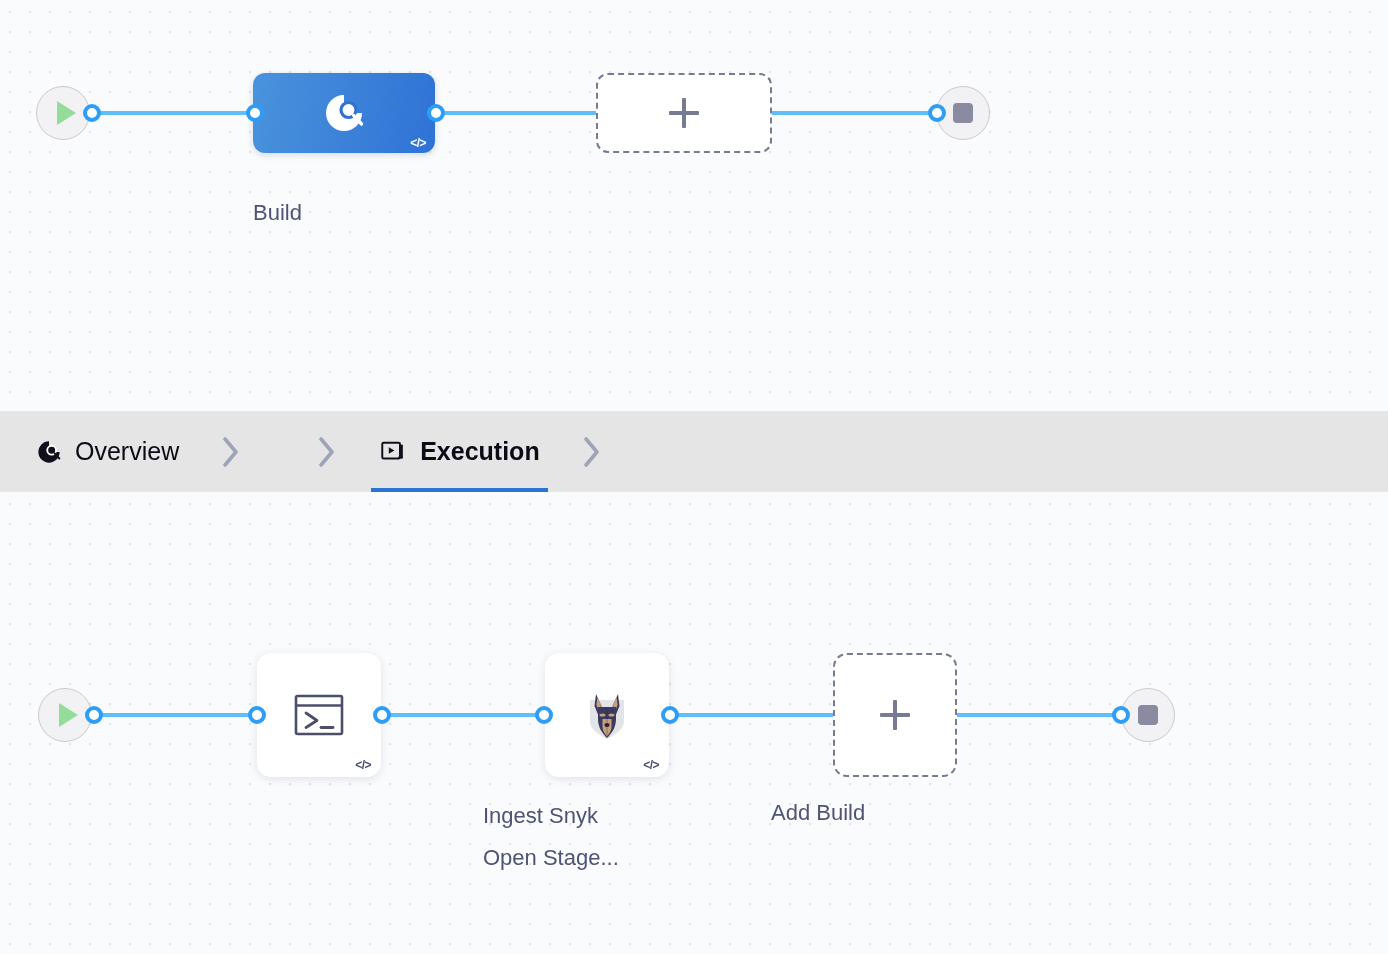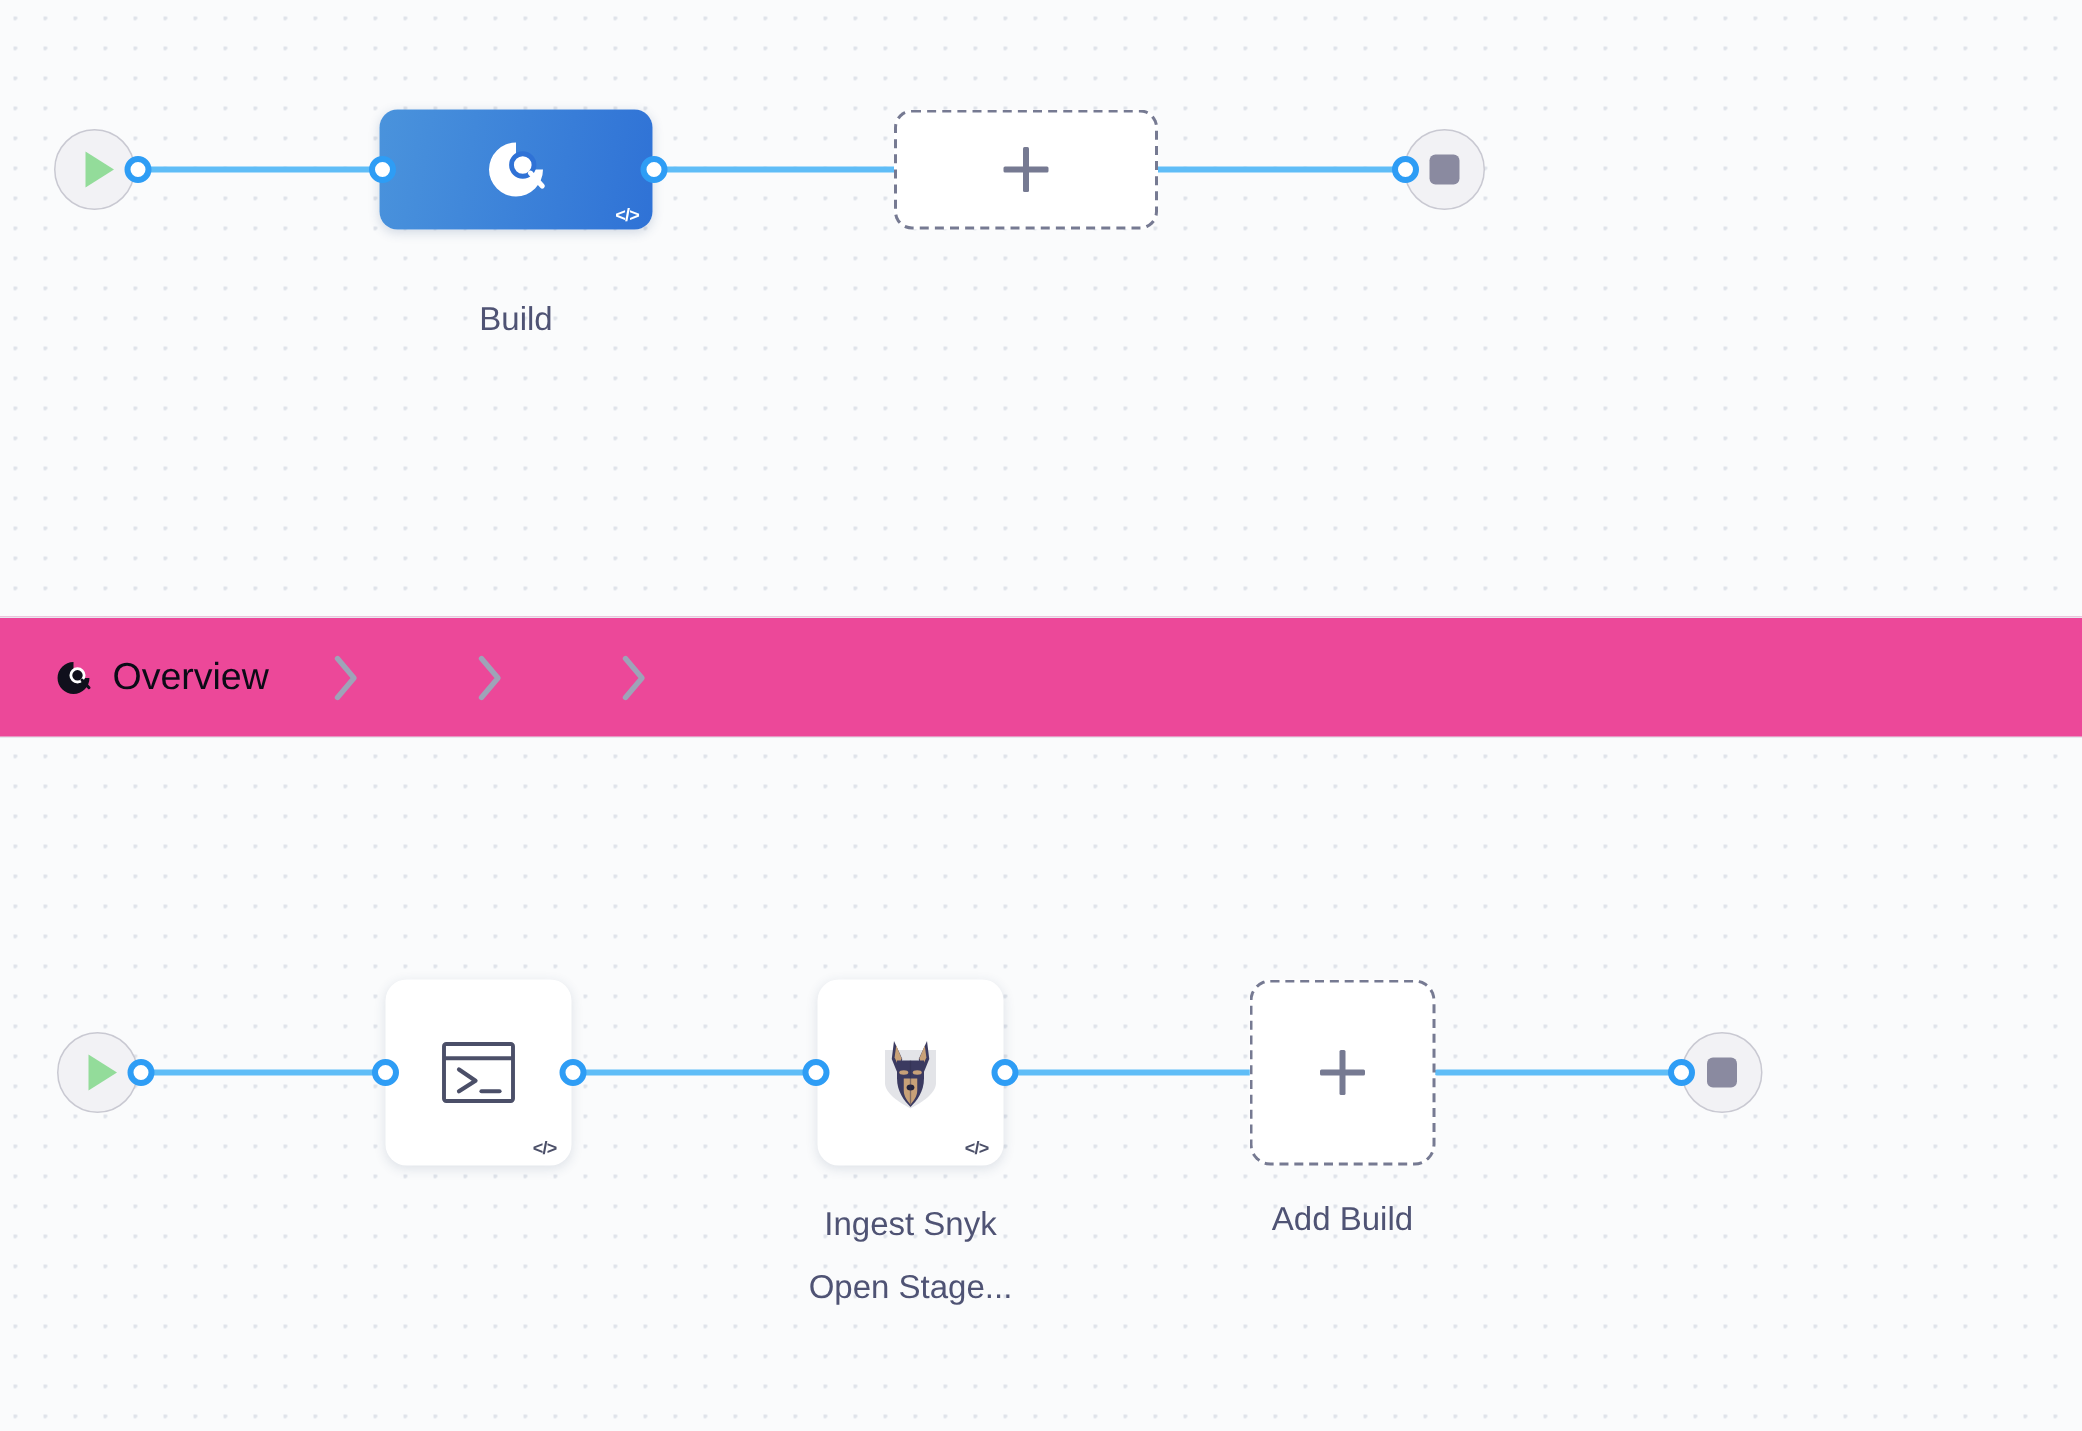--- a/index.html
+++ b/index.html
@@ -151,34 +151,34 @@
     position: absolute;
     background: #767a92;
     border-radius: 1px;
   }
   .plus::before { left: 0; top: 13px; width: 30px; height: 4px; }
   .plus::after  { top: 0; left: 13px; width: 4px; height: 30px; }
 
   
   .caption {
     position: absolute;
-    text-align: center;
+    text-align: left;
     color: #4f5374;
     font-size: 22px;
     line-height: 42px;
     z-index: 2;
     white-space: pre-line;
   }
 
   
   .tabbar {
     position: relative;
     flex: 0 0 81px;
     height: 81px;
-    background: #ec4899;
+    background: #e5e5e5;
     border-top: 1px solid #e6e8ee;
     border-bottom: 1px solid #e6e8ee;
     display: flex;
     align-items: center;
     padding-left: 32px;
     z-index: 10;
   }
   .tab {
     display: flex;
     align-items: center;
@@ -272,20 +272,31 @@
       </svg>
     </span>
 
 
     <span class="tab-sep">
       <svg width="22" height="36" viewBox="0 0 22 36">
         <polyline points="5,5 16,18 5,31" fill="none" stroke="#9ea3b8" stroke-width="3.6" stroke-linecap="round" stroke-linejoin="round"></polyline>
       </svg>
     </span>
 
+    <div class="tab active">
+      <span class="tab-icon">
+        <svg width="28" height="28" viewBox="0 0 30 30">
+          <rect x="3.5" y="5" width="19" height="17" rx="1.5" fill="none" stroke="#10101c" stroke-width="2.1"></rect>
+          <polygon points="10.5,10 16.5,13.5 10.5,17" fill="#10101c"></polygon>
+          <line x1="24.5" y1="8" x2="24.5" y2="21" stroke="#10101c" stroke-width="2.1" stroke-linecap="round"></line>
+          <line x1="24.5" y1="21" x2="21.5" y2="21" stroke="#10101c" stroke-width="2.1" stroke-linecap="round"></line>
+        </svg>
+      </span>
+      <span class="tab-label">Execution</span>
+    </div>
 
     <span class="tab-sep">
       <svg width="22" height="36" viewBox="0 0 22 36">
         <polyline points="5,5 16,18 5,31" fill="none" stroke="#9ea3b8" stroke-width="3.6" stroke-linecap="round" stroke-linejoin="round"></polyline>
       </svg>
     </span>
 
   </div>
 
   <div class="canvas step-canvas">

